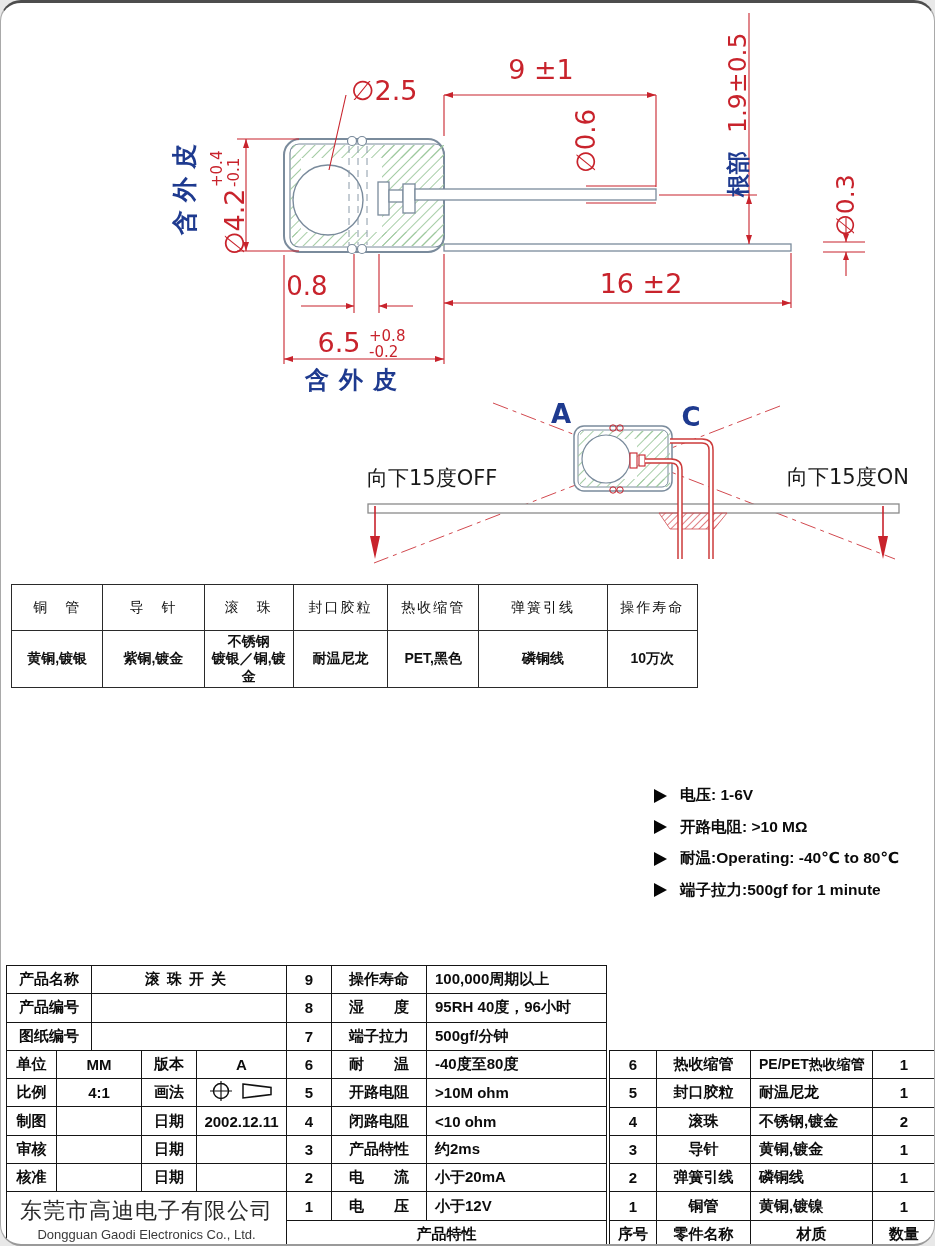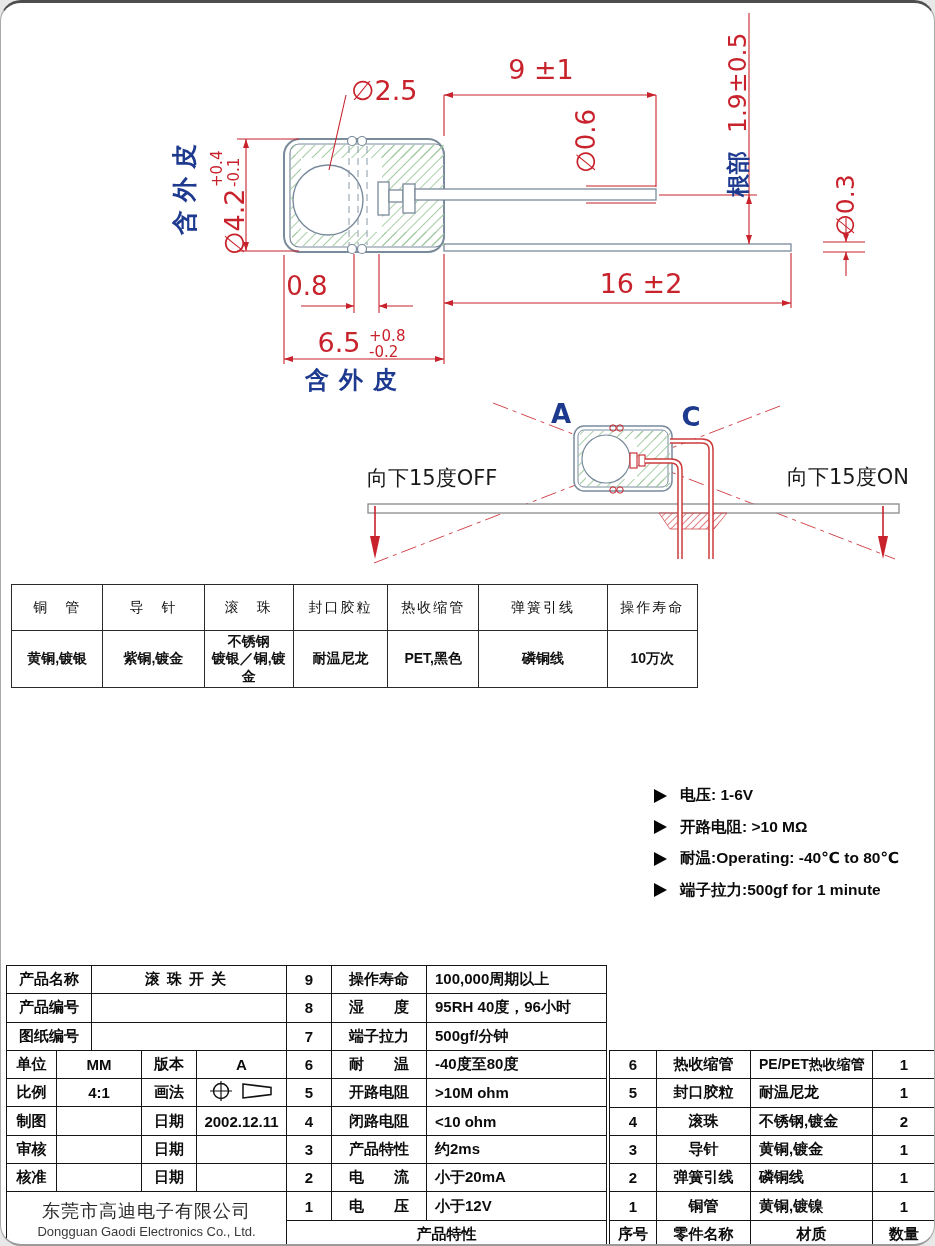--- a/index.html
+++ b/index.html
@@ -26,21 +26,21 @@
   .spec span{font-size:15.5px;font-weight:bold;color:#0a0a0a;white-space:nowrap;}
   
   .tb{position:absolute;font-weight:bold;color:#0c0c0c;}
   .tb td{border:1.6px solid #151515;text-align:center;font-size:15px;padding:0;overflow:hidden;white-space:nowrap;}
   .tb-left{left:5px;top:962px;width:600px;height:284px;}
   .tb-right{left:608px;top:1047px;width:326px;height:199px;}
   .tb tr{height:28px;padding-left:19px;}
   td.lft{text-align:left;padding-left:8px;}
   td.sp4{letter-spacing:7px;}
   .company{line-height:1.25;}
-  .company .cn{font-size:18px;font-weight:normal;color:#2b2b2b;letter-spacing:1px;}
+  .company .cn{font-size:22px;font-weight:normal;color:#2b2b2b;letter-spacing:1px;}
   .company .en{font-size:13px;font-weight:normal;color:#3a3a3a;margin-top:2px;}
 </style>
 </head>
 <body>
 
 <div class="page">
 
   <svg class="dwg" width="935" height="565" viewBox="0 0 935 565">
     <defs>
       <pattern id="hatchG" width="7" height="7" patternUnits="userSpaceOnUse" patternTransform="rotate(45)">

